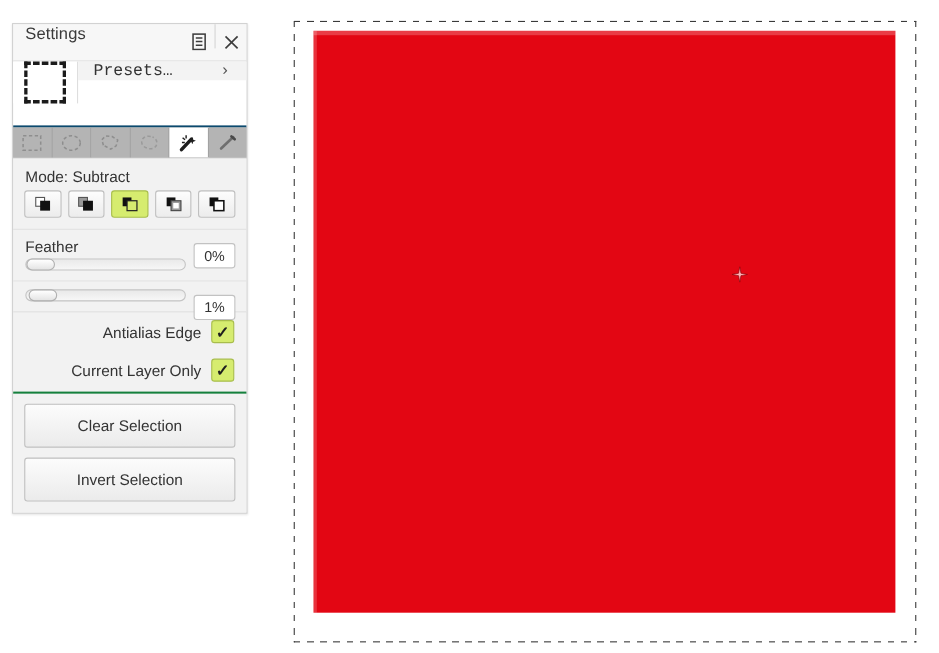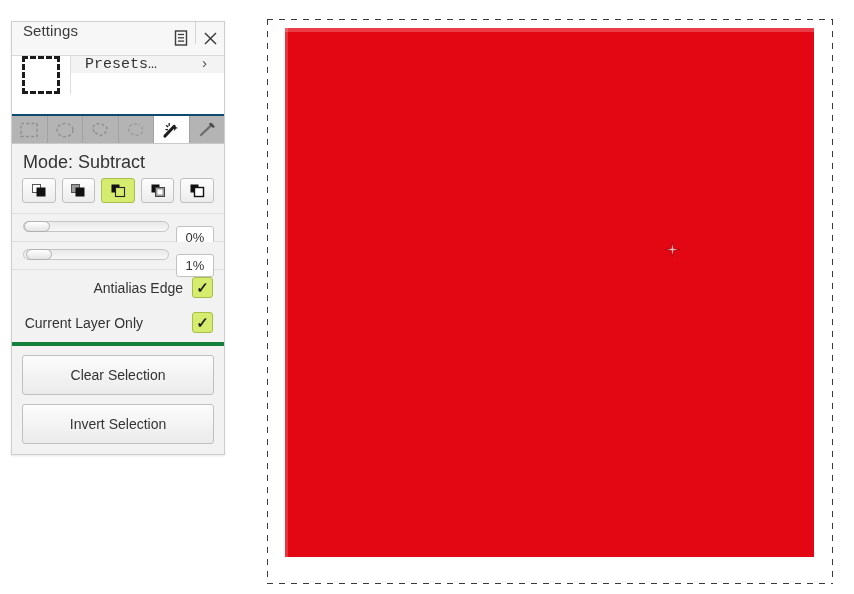--- a/index.html
+++ b/index.html
@@ -118,21 +118,21 @@
     background: #ffffff;
   }
   .tool-tab svg { display: block; }
 
   
   .section {
     border-bottom: 1px solid #e0e0e0;
     background: #f2f2f2;
   }
   .mode-label {
-    font-size: 18px;
+    font-size: 14px;
     color: #333;
     padding: 8px 0 5px 11px;
   }
   .mode-buttons {
     display: flex;
     padding: 0 10px 10px 10px;
     gap: 6px;
   }
   .mode-btn {
     width: 36px;
@@ -220,21 +220,21 @@
     border-radius: 3px;
     background: #d6ec6f;
     display: flex;
     align-items: center;
     justify-content: center;
     font-size: 15px;
     color: #1e1e1e;
     font-weight: bold;
     box-sizing: border-box;
   }
-  .check-row.last { border-bottom: 4px solid #15803d; padding-bottom: 9px; gap: 40px;}
+  .check-row.last { border-bottom: 2px solid #15803d; padding-bottom: 9px;}
 
   
   .action-area {
     padding: 9px 10px 10px 10px;
     background: #f2f2f2;
   }
   .action-btn {
     width: 100%;
     height: 40px;
     border: 1px solid #c0c0c0;
@@ -410,20 +410,21 @@
         <svg width="20" height="17" viewBox="0 0 20 17">
           <rect x="3.5" y="2.5" width="8" height="8" fill="#111"></rect>
           <rect x="7.5" y="5.5" width="9" height="9" fill="#fff" stroke="#111" stroke-width="1.4"></rect>
         </svg>
       </div>
 
     </div>
   </div>
 
   <div class="slider-row">
+    <div class="slider-name">Feather</div>
     <div class="slider-track">
       <div class="slider-thumb"></div>
     </div>
     <div class="slider-value">0%</div>
   </div>
 
   <div class="slider-row">
     <div class="slider-track">
       <div class="slider-thumb" style="left:2px;"></div>
     </div>

